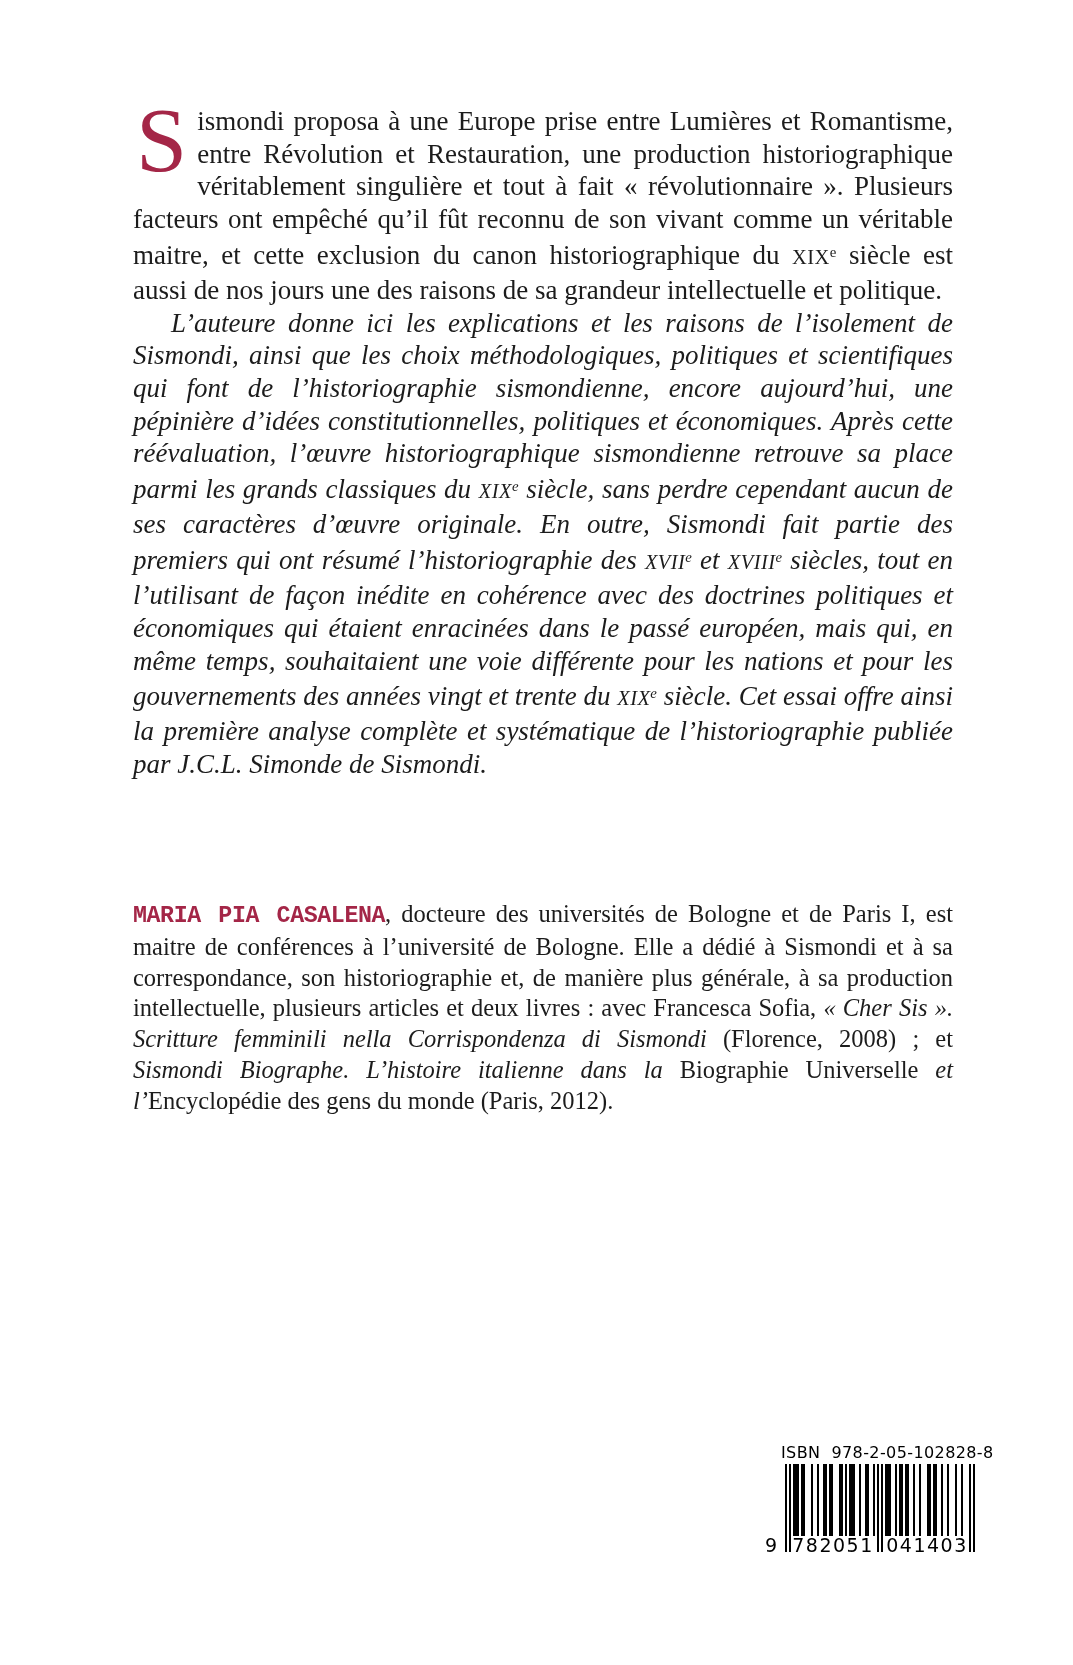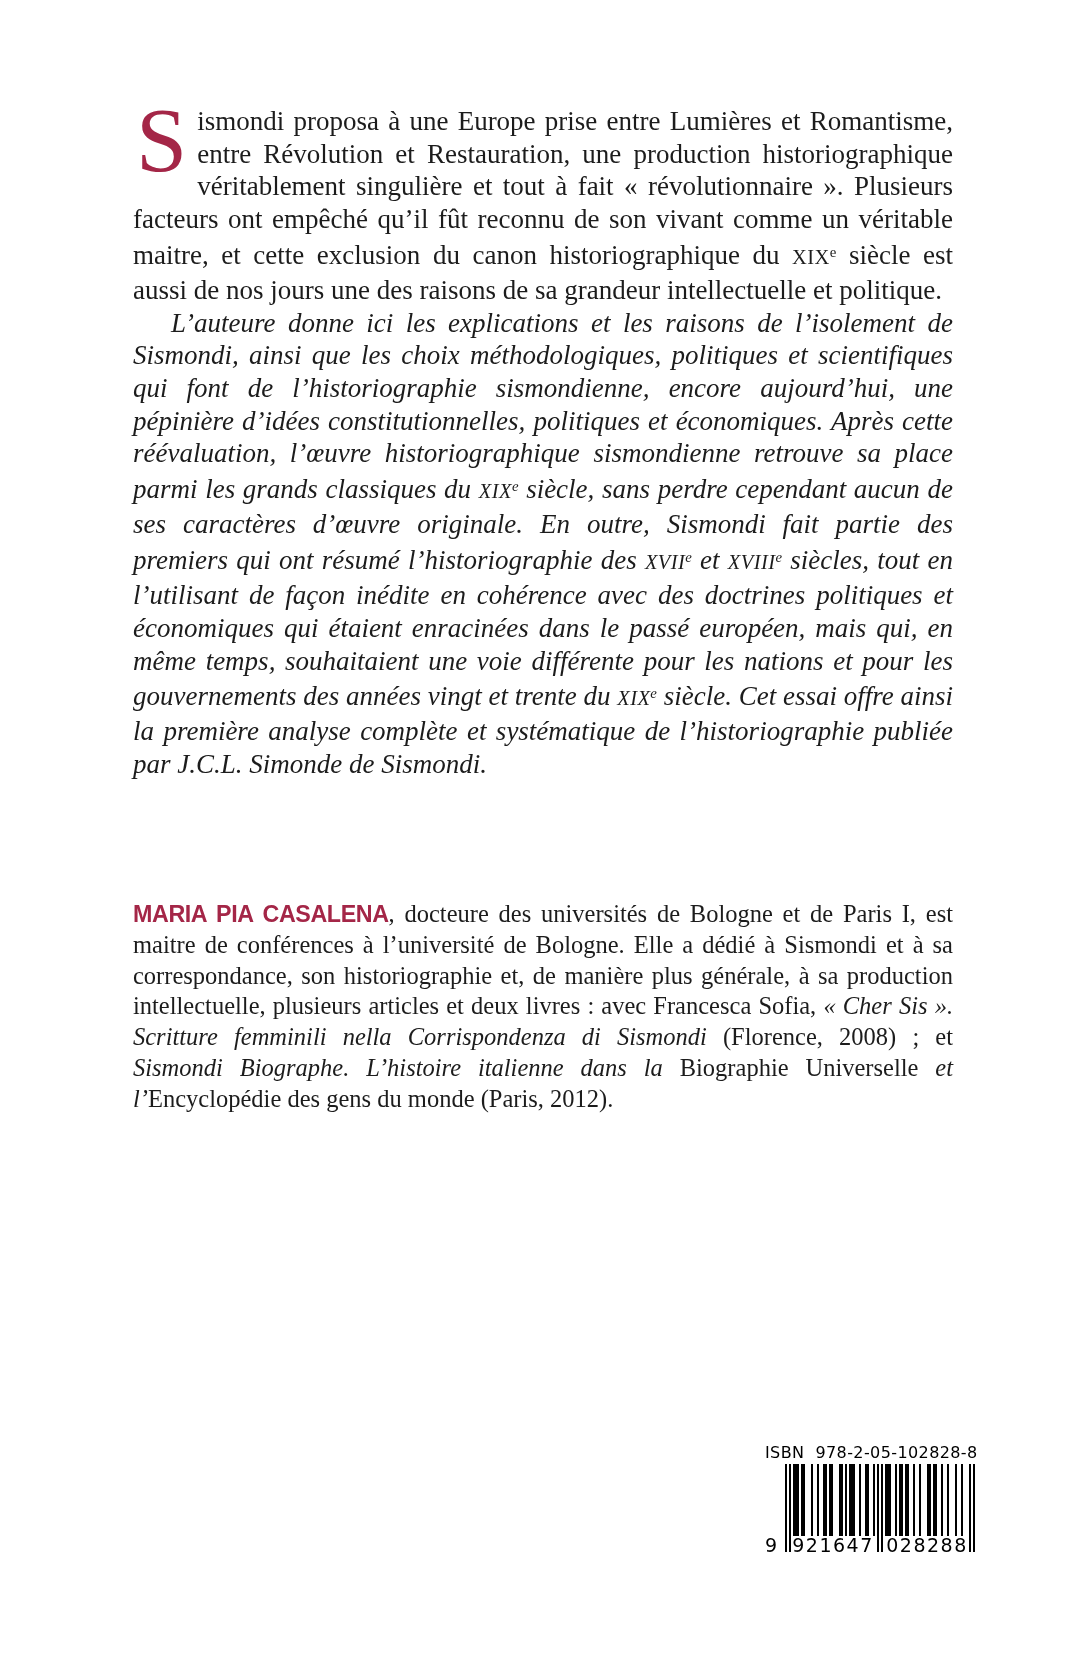--- a/index.html
+++ b/index.html
@@ -28,40 +28,40 @@
     height:64px;
     margin:3px 10px 0 3px;
     color:var(--accent,#a42647);
     font-weight:400;
   }
   .seg-n { }
   .seg-i { font-style:italic; }
   .seg-sc { font-size:0.76em; letter-spacing:0.02em; }
   .seg-sup { font-size:0.55em; vertical-align:0.5em; }
   .seg-name {
-    font-family:Liberation Sans, sans-serif;
+    font-family:Liberation Mono, monospace;
     font-weight:700;
     font-size:0.95em;
     letter-spacing:-0.4px;
     color:var(--accent,#a42647);
   }
   .bio {
     position:absolute; left:133px; top:899px; width:820px;
     margin:0;
     font-size:24.5px;
     line-height:30.8px;
     text-align:justify;
   }
   .barcode-block {
     position:absolute; left:762px; top:1443px; width:215px;
     font-family:"DejaVu Sans", sans-serif;
     color:#000;
   }
   .isbn-label {
-    margin-left:3px;
+    margin-left:19px;
     font-size:16px;
     letter-spacing:0.4px;
     white-space:nowrap;
   }
   .bars-wrap {
     position:relative;
     margin-left:23px;
     margin-top:2px;
     width:190px;
     height:92px;
@@ -135,18 +135,18 @@
           <rect x="148" y="0" width="2" height="72" fill="#000"></rect>
           <rect x="150" y="0" width="2" height="72" fill="#000"></rect>
           <rect x="156" y="0" width="2" height="72" fill="#000"></rect>
           <rect x="162" y="0" width="2" height="72" fill="#000"></rect>
           <rect x="170" y="0" width="2" height="72" fill="#000"></rect>
           <rect x="176" y="0" width="2" height="72" fill="#000"></rect>
           <rect x="184" y="0" width="2" height="88" fill="#000"></rect>
           <rect x="188" y="0" width="2" height="88" fill="#000"></rect>
         </svg>
       <span class="bc-digit bc-left">9</span>
-      <span class="bc-digit bc-mid">921647</span>
-      <span class="bc-digit bc-right">028288</span>
+      <span class="bc-digit bc-mid">782051</span>
+      <span class="bc-digit bc-right">041403</span>
     </div>
   </div>
 
 </div>
 
 </body></html>

